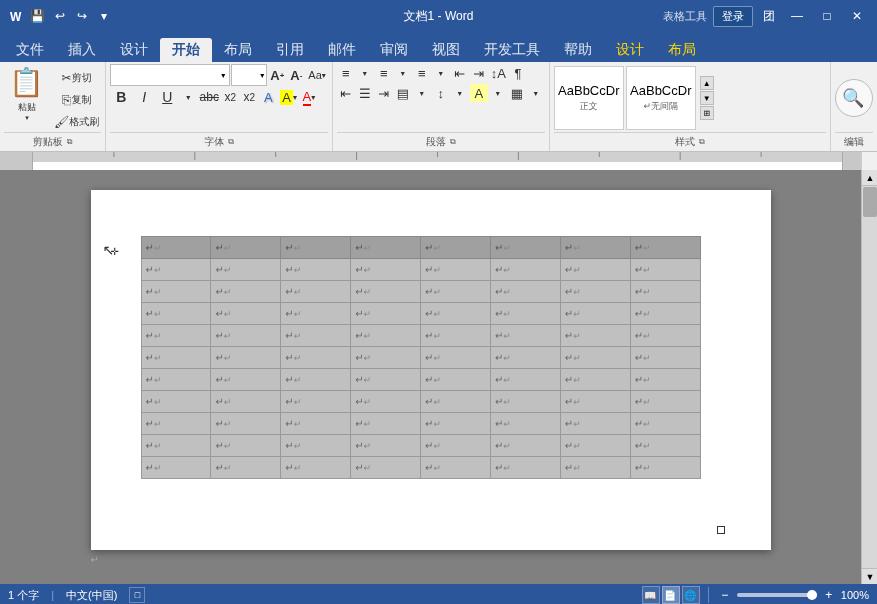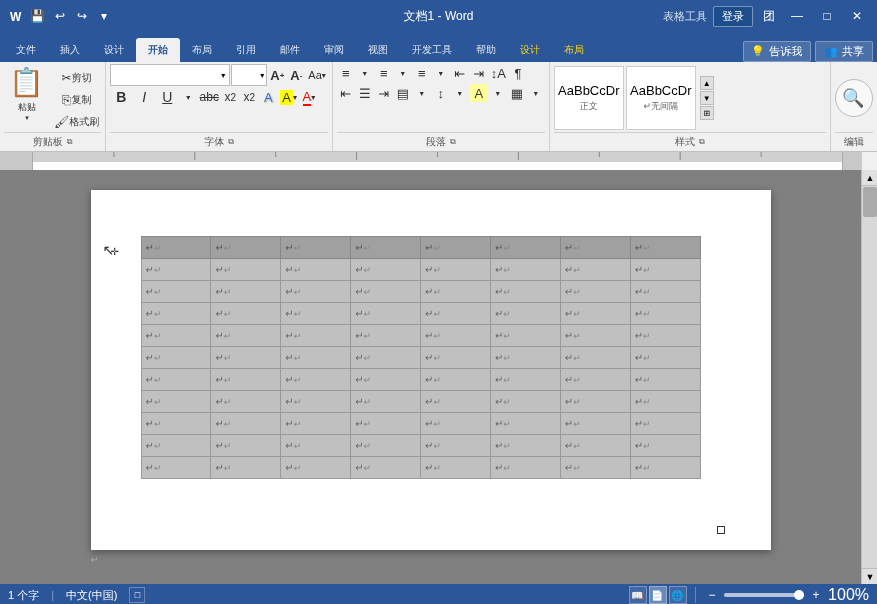--- a/index.html
+++ b/index.html
@@ -27,21 +27,21 @@
     
     .ribbon-tabs {
       height: 30px;
       background: #2b579a;
       display: flex;
       align-items: flex-end;
       padding-left: 4px;
     }
     .ribbon-tab {
       padding: 4px 12px;
-      font-size: 10px;
+      font-size: 14px;
       color: rgba(255,255,255,0.85);
       cursor: pointer;
       border-radius: 3px 3px 0 0;
       height: 24px;
       display: flex;
       align-items: center;
     }
     .ribbon-tab.active {
       background: #f0f0f0;
       color: #2b579a;
@@ -212,28 +212,20 @@
   <div class="ribbon-tab active">开始</div>
   <div class="ribbon-tab">布局</div>
   <div class="ribbon-tab">引用</div>
   <div class="ribbon-tab">邮件</div>
   <div class="ribbon-tab">审阅</div>
   <div class="ribbon-tab">视图</div>
   <div class="ribbon-tab">开发工具</div>
   <div class="ribbon-tab">帮助</div>
   <div class="ribbon-tab" style="color:#ffd700;">设计</div>
   <div class="ribbon-tab" style="color:#ffd700;">布局</div>
-  <div style="margin-left:auto;display:flex;align-items:center;gap:4px;padding-right:4px;">
-    <div style="background:rgba(255,255,255,0.15);border:1px solid rgba(255,255,255,0.3);color:white;font-size:11px;padding:2px 8px;border-radius:2px;cursor:pointer;">
-      <span style="margin-right:4px;">💡</span>告诉我
-    </div>
-    <div style="background:rgba(255,255,255,0.15);border:1px solid rgba(255,255,255,0.3);color:white;font-size:11px;padding:2px 8px;border-radius:2px;cursor:pointer;">
-      <span style="margin-right:4px;">👥</span>共享
-    </div>
-  </div>
 </div>
 
 <div class="ribbon-groups">
 
   <div class="rg" style="min-width:90px;">
     <div class="rg-content">
       <div style="display:flex;flex-direction:column;align-items:center;cursor:pointer;width:46px;">
         <div style="font-size:28px;line-height:1.1;margin-top:4px;">📋</div>
         <div style="font-size:9px;color:#333;margin-top:2px;">粘贴</div>
         <div style="font-size:7px;color:#333;">▾</div>
@@ -536,16 +528,16 @@
       <div class="view-btn" title="Web版式视图">🌐</div>
     </div>
     <div class="divider"></div>
     <div style="display:flex;align-items:center;gap:4px;">
       <div style="width:16px;height:16px;display:flex;align-items:center;justify-content:center;cursor:pointer;color:white;font-size:12px;">−</div>
       <div style="width:80px;height:4px;background:rgba(255,255,255,0.3);border-radius:2px;position:relative;cursor:pointer;">
         <div style="width:100%;height:4px;background:rgba(255,255,255,0.5);border-radius:2px;"></div>
         <div style="width:10px;height:10px;background:white;border-radius:50%;position:absolute;top:-3px;right:0;"></div>
       </div>
       <div style="width:16px;height:16px;display:flex;align-items:center;justify-content:center;cursor:pointer;color:white;font-size:12px;">+</div>
-      <span style="cursor:pointer;font-size:16px;">100%</span>
+      <span style="cursor:pointer;font-size:11px;">100%</span>
     </div>
   </div>
 </div>
 
 </body></html>

